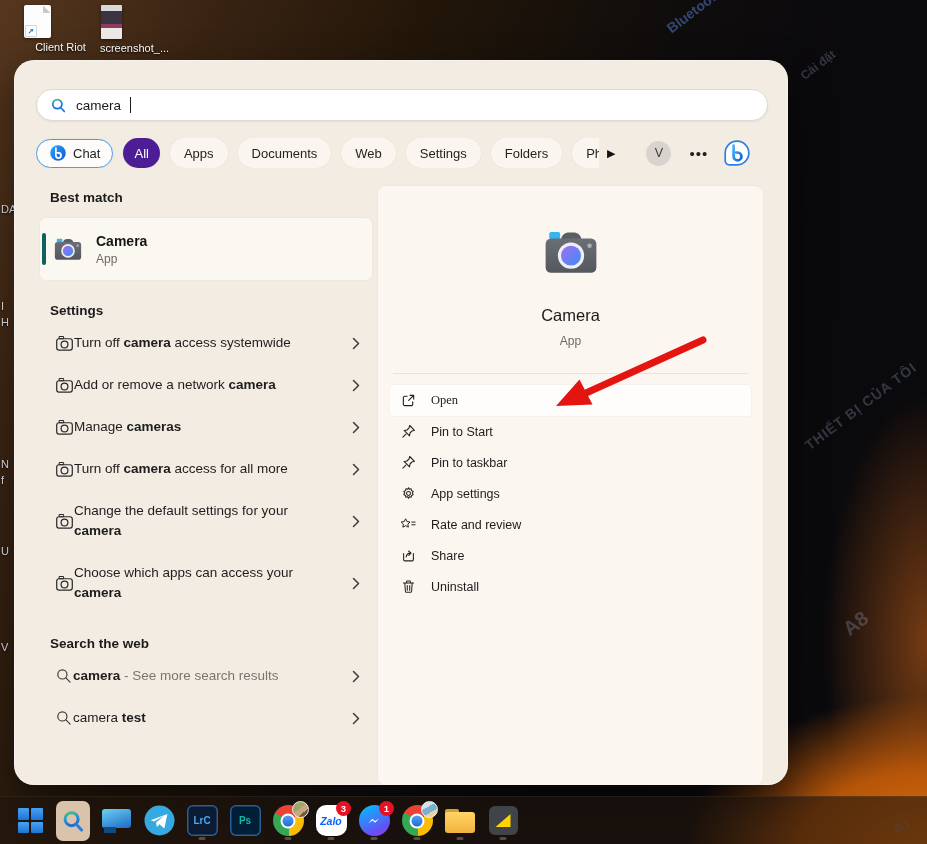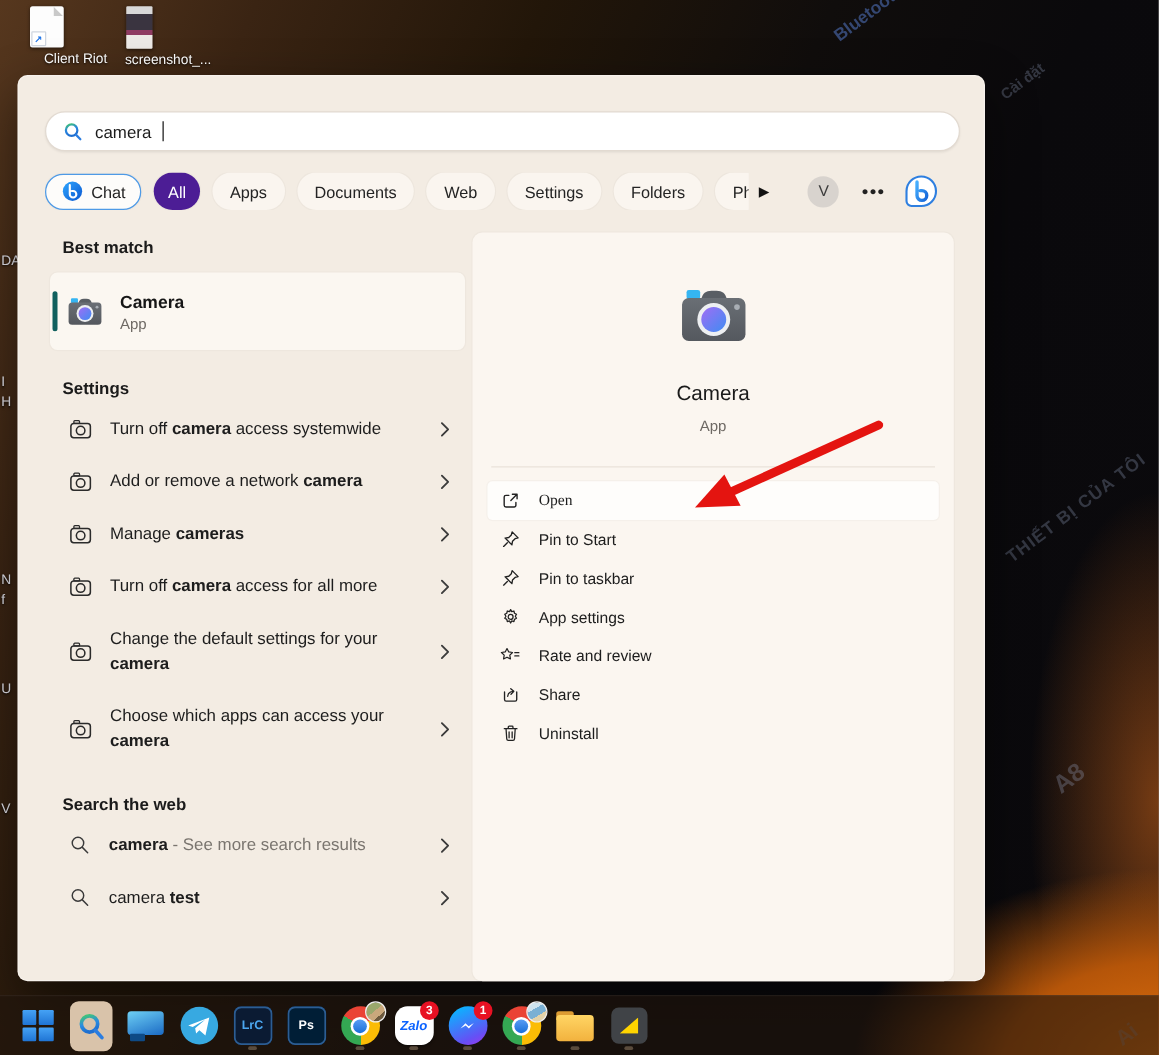--- a/index.html
+++ b/index.html
@@ -26,21 +26,21 @@
   .desk-icon.d0{left:6px;}
   .desk-icon.d1{left:80px;}
   .desk-label{color:#fff;font-size:11px;text-shadow:0 1px 2px rgba(0,0,0,.9);white-space:nowrap;padding-left:47px;}
   .doc-icon{width:27px;height:33px;background:#fdfdfd;border-radius:2px;position:relative;box-shadow:0 1px 3px rgba(0,0,0,.5);}
   .doc-icon:before{content:"";position:absolute;right:0;top:0;width:8px;height:8px;background:#c9c9c9;clip-path:polygon(0 0,100% 100%,0 100%);}
   .doc-icon .sc{position:absolute;left:1px;bottom:1px;width:10px;height:10px;background:#fff;border:1px solid #cfd6e0;border-radius:1px;display:flex;align-items:center;justify-content:center;color:#1a72e8;font-size:8px;font-weight:700;}
   .thumb-icon{width:21px;height:34px;border-radius:1px;box-shadow:0 1px 3px rgba(0,0,0,.5);
     background:linear-gradient(180deg,#d8d8d8 0 18%, #3a3440 18% 55%, #8e3b62 55% 68%, #ece9e6 68% 100%);}
 
   
-  .panel{position:absolute;left:14px;top:60px;width:774px;height:725px;border-radius:8px;
+  .panel{position:absolute;left:14px;top:60px;width:774px;height:725px;border-radius:20px;
     background:#f3ece3;box-shadow:0 16px 42px rgba(0,0,0,.45), inset 0 0 0 1px rgba(255,255,255,.35);}
   .search-bar{position:absolute;left:22px;top:29px;width:704px;height:30px;border-radius:17px;background:#fff;
     border:1px solid #e2dad1;box-shadow:0 1px 2px rgba(0,0,0,.07);display:flex;align-items:center;padding:0 13px;gap:9px;}
   .search-text{font-size:13.5px;color:#1b1b1b;}
   .caret{width:1px;height:16px;background:#1b1b1b;}
 
   .filters{position:absolute;left:22px;top:77px;width:734px;height:32px;display:flex;align-items:center;}
   .tabs-clip{display:flex;gap:10px;align-items:center;width:563px;overflow:hidden;flex:0 0 auto;}
   .pill{height:30px;border-radius:16px;background:#faf5ef;border:none;display:flex;align-items:center;justify-content:center;
     font-family:inherit;font-size:13px;color:#242424;padding:0 14px;flex:0 0 auto;box-shadow:0 0 0 1px rgba(0,0,0,.025);cursor:pointer;}
@@ -57,21 +57,21 @@
   .section-h{font-size:13.5px;font-weight:700;color:#1b1b1b;padding-left:10px;}
   .bm-head{margin-bottom:13px;}
   .best-card{position:relative;height:62px;background:#fbf7f1;border-radius:6px;display:flex;align-items:center;cursor:pointer;box-shadow:0 0 0 1px rgba(0,0,0,.02);}
   .best-accent{position:absolute;left:2px;top:15px;width:4px;height:32px;border-radius:2px;background:#10605e;}
   .best-icon{margin-left:13px;width:30px;height:30px;}
   .best-txt{margin-left:13px;display:flex;flex-direction:column;}
   .best-title{font-size:14px;font-weight:700;color:#161616;}
   .best-sub{font-size:12px;color:#6e6964;margin-top:3px;}
   .set-head{margin-top:23px;margin-bottom:4px;}
   .web-head{margin-top:22px;margin-bottom:4px;}
-  .lrow{display:flex;align-items:center;gap:14px;padding:11px 12px 11px 15px;border-radius:4px;cursor:pointer;}
+  .lrow{display:flex;align-items:center;padding:11px 12px 11px 15px;border-radius:4px;cursor:pointer;}
   .lrow .row-icon{flex:0 0 auto;display:flex;}
   .row-text{width:228px;font-size:13.5px;line-height:20px;color:#1d1d1d;}
   .row-text .b{font-weight:700;}
   .row-text .muted{color:#7a756f;}
   .chev{margin-left:auto;display:flex;}
 
   
   .detail{position:absolute;left:364px;top:126px;width:385px;height:599px;background:#fbf6f0;border-radius:8px;box-shadow:0 0 0 1px rgba(0,0,0,.02);}
   .app-big{display:block;margin:37px auto 0;}
   .app-name{margin-top:25px;text-align:center;font-size:16.5px;color:#1a1a1a;}
@@ -94,21 +94,21 @@
   .badge{position:absolute;top:0px;right:-3px;min-width:15px;height:15px;border-radius:8px;background:#e81123;color:#fff;
     font-size:9.5px;font-weight:700;display:flex;align-items:center;justify-content:center;padding:0 3px;box-sizing:border-box;z-index:2;}
   .win-logo{width:25px;height:25px;display:grid;grid-template-columns:1fr 1fr;grid-template-rows:1fr 1fr;gap:2px;}
   .win-logo i{background:linear-gradient(180deg,#45a2f5,#1f74d4);border-radius:1px;}
   .search-slot{width:40px;height:40px;border-radius:7px;background:#d9c3aa;display:flex;align-items:center;justify-content:center;}
   .monitor-icon{position:relative;width:29px;height:24px;}
   .monitor-icon .scr{width:29px;height:19px;border-radius:3px;background:linear-gradient(160deg,#6ed0f5,#1b6ac4);}
   .monitor-icon .stand{position:absolute;left:2px;bottom:0;width:12px;height:6px;background:#0e4a86;border-radius:1px;}
   .adobe{width:31px;height:31px;border-radius:6px;background:#0b1b33;color:#4ba7f0;font-size:10px;font-weight:700;
     display:flex;align-items:center;justify-content:center;box-shadow:inset 0 0 0 1.5px #2c5d93;}
-  .adobe.ps{background:#001e36;color:#ffffff;}
+  .adobe.ps{background:#001e36;color:#14b8a6;}
   .chrome{position:relative;width:31px;height:31px;}
   .chrome .ring{width:31px;height:31px;border-radius:50%;
     background:conic-gradient(#ea4335 0 60deg,#fbbc05 60deg 180deg,#34a853 180deg 300deg,#ea4335 300deg 360deg);}
   .chrome .wc{position:absolute;left:50%;top:50%;transform:translate(-50%,-50%);width:15px;height:15px;border-radius:50%;background:#fff;}
   .chrome .bc{position:absolute;left:50%;top:50%;transform:translate(-50%,-50%);width:11px;height:11px;border-radius:50%;background:linear-gradient(180deg,#5a9df5,#1a6fd8);}
   .chrome-av{position:absolute;top:-4px;right:-5px;width:15px;height:15px;border-radius:50%;border:1px solid #eee;z-index:2;}
   .av1{background:linear-gradient(140deg,#9aa86c 0 45%,#c9a87c 45% 70%,#6d5a3e 70%);}
   .av2{background:linear-gradient(150deg,#cfe3ee 0 35%,#7ab0d4 35% 65%,#e4d2a8 65%);}
   .zalo{width:31px;height:31px;border-radius:10px;background:#fff;color:#0a62ff;font-size:10.5px;font-weight:700;font-style:italic;
     display:flex;align-items:center;justify-content:center;box-shadow:0 1px 2px rgba(0,0,0,.35);}

